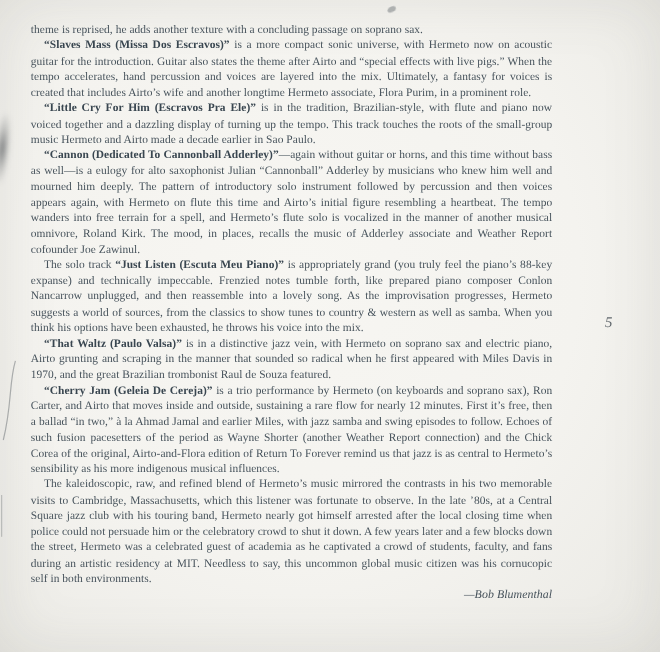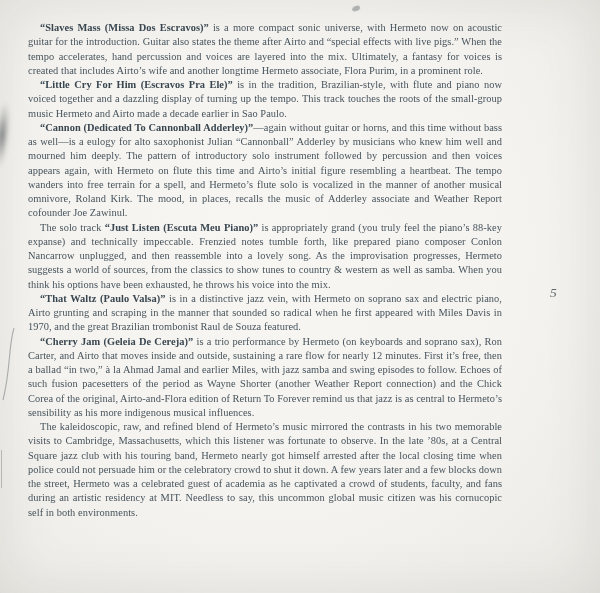--- a/index.html
+++ b/index.html
@@ -85,23 +85,25 @@
   </svg>
 
   <div class="scan-line2"></div>
 
   <div class="scan-speck"></div>
 
   <div class="page-number">5</div>
 
   <div class="article">
     <div id="paragraphs-container">
+        <p class="first"><span>theme is reprised, he adds another texture with a concluding passage on soprano sax.</span></p>
         <p><b>“Slaves Mass (Missa Dos Escravos)”</b><span> is a more compact sonic universe, with Hermeto now on acoustic guitar for the introduction. Guitar also states the theme after Airto and “special effects with live pigs.” When the tempo accelerates, hand percussion and voices are layered into the mix. Ultimately, a fantasy for voices is created that includes Airto’s wife and another longtime Hermeto associate, Flora Purim, in a prominent role.</span></p>
         <p><b>“Little Cry For Him (Escravos Pra Ele)”</b><span> is in the tradition, Brazilian-style, with flute and piano now voiced together and a dazzling display of turning up the tempo. This track touches the roots of the small-group music Hermeto and Airto made a decade earlier in Sao Paulo.</span></p>
         <p><b>“Cannon (Dedicated To Cannonball Adderley)”</b><span>—again without guitar or horns, and this time without bass as well—is a eulogy for alto saxophonist Julian “Cannonball” Adderley by musicians who knew him well and mourned him deeply. The pattern of introductory solo instrument followed by percussion and then voices appears again, with Hermeto on flute this time and Airto’s initial figure resembling a heartbeat. The tempo wanders into free terrain for a spell, and Hermeto’s flute solo is vocalized in the manner of another musical omnivore, Roland Kirk. The mood, in places, recalls the music of Adderley associate and Weather Report cofounder Joe Zawinul.</span></p>
         <p><span>The solo track </span><b>“Just Listen (Escuta Meu Piano)”</b><span> is appropriately grand (you truly feel the piano’s 88-key expanse) and technically impeccable. Frenzied notes tumble forth, like prepared piano composer Conlon Nancarrow unplugged, and then reassemble into a lovely song. As the improvisation progresses, Hermeto suggests a world of sources, from the classics to show tunes to country &amp; western as well as samba. When you think his options have been exhausted, he throws his voice into the mix.</span></p>
         <p><b>“That Waltz (Paulo Valsa)”</b><span> is in a distinctive jazz vein, with Hermeto on soprano sax and electric piano, Airto grunting and scraping in the manner that sounded so radical when he first appeared with Miles Davis in 1970, and the great Brazilian trombonist Raul de Souza featured.</span></p>
         <p><b>“Cherry Jam (Geleia De Cereja)”</b><span> is a trio performance by Hermeto (on keyboards and soprano sax), Ron Carter, and Airto that moves inside and outside, sustaining a rare flow for nearly 12 minutes. First it’s free, then a ballad “in two,” à la Ahmad Jamal and earlier Miles, with jazz samba and swing episodes to follow. Echoes of such fusion pacesetters of the period as Wayne Shorter (another Weather Report connection) and the Chick Corea of the original, Airto-and-Flora edition of Return To Forever remind us that jazz is as central to Hermeto’s sensibility as his more indigenous musical influences.</span></p>
         <p><span>The kaleidoscopic, raw, and refined blend of Hermeto’s music mirrored the contrasts in his two memorable visits to Cambridge, Massachusetts, which this listener was fortunate to observe. In the late ’80s, at a Central Square jazz club with his touring band, Hermeto nearly got himself arrested after the local closing time when police could not persuade him or the celebratory crowd to shut it down. A few years later and a few blocks down the street, Hermeto was a celebrated guest of academia as he captivated a crowd of students, faculty, and fans during an artistic residency at MIT. Needless to say, this uncommon global music citizen was his cornucopic self in both environments.</span></p>
       </div>
+    <p class="signature">—Bob Blumenthal</p>
   </div>
 
 </div>
 
 </body></html>

